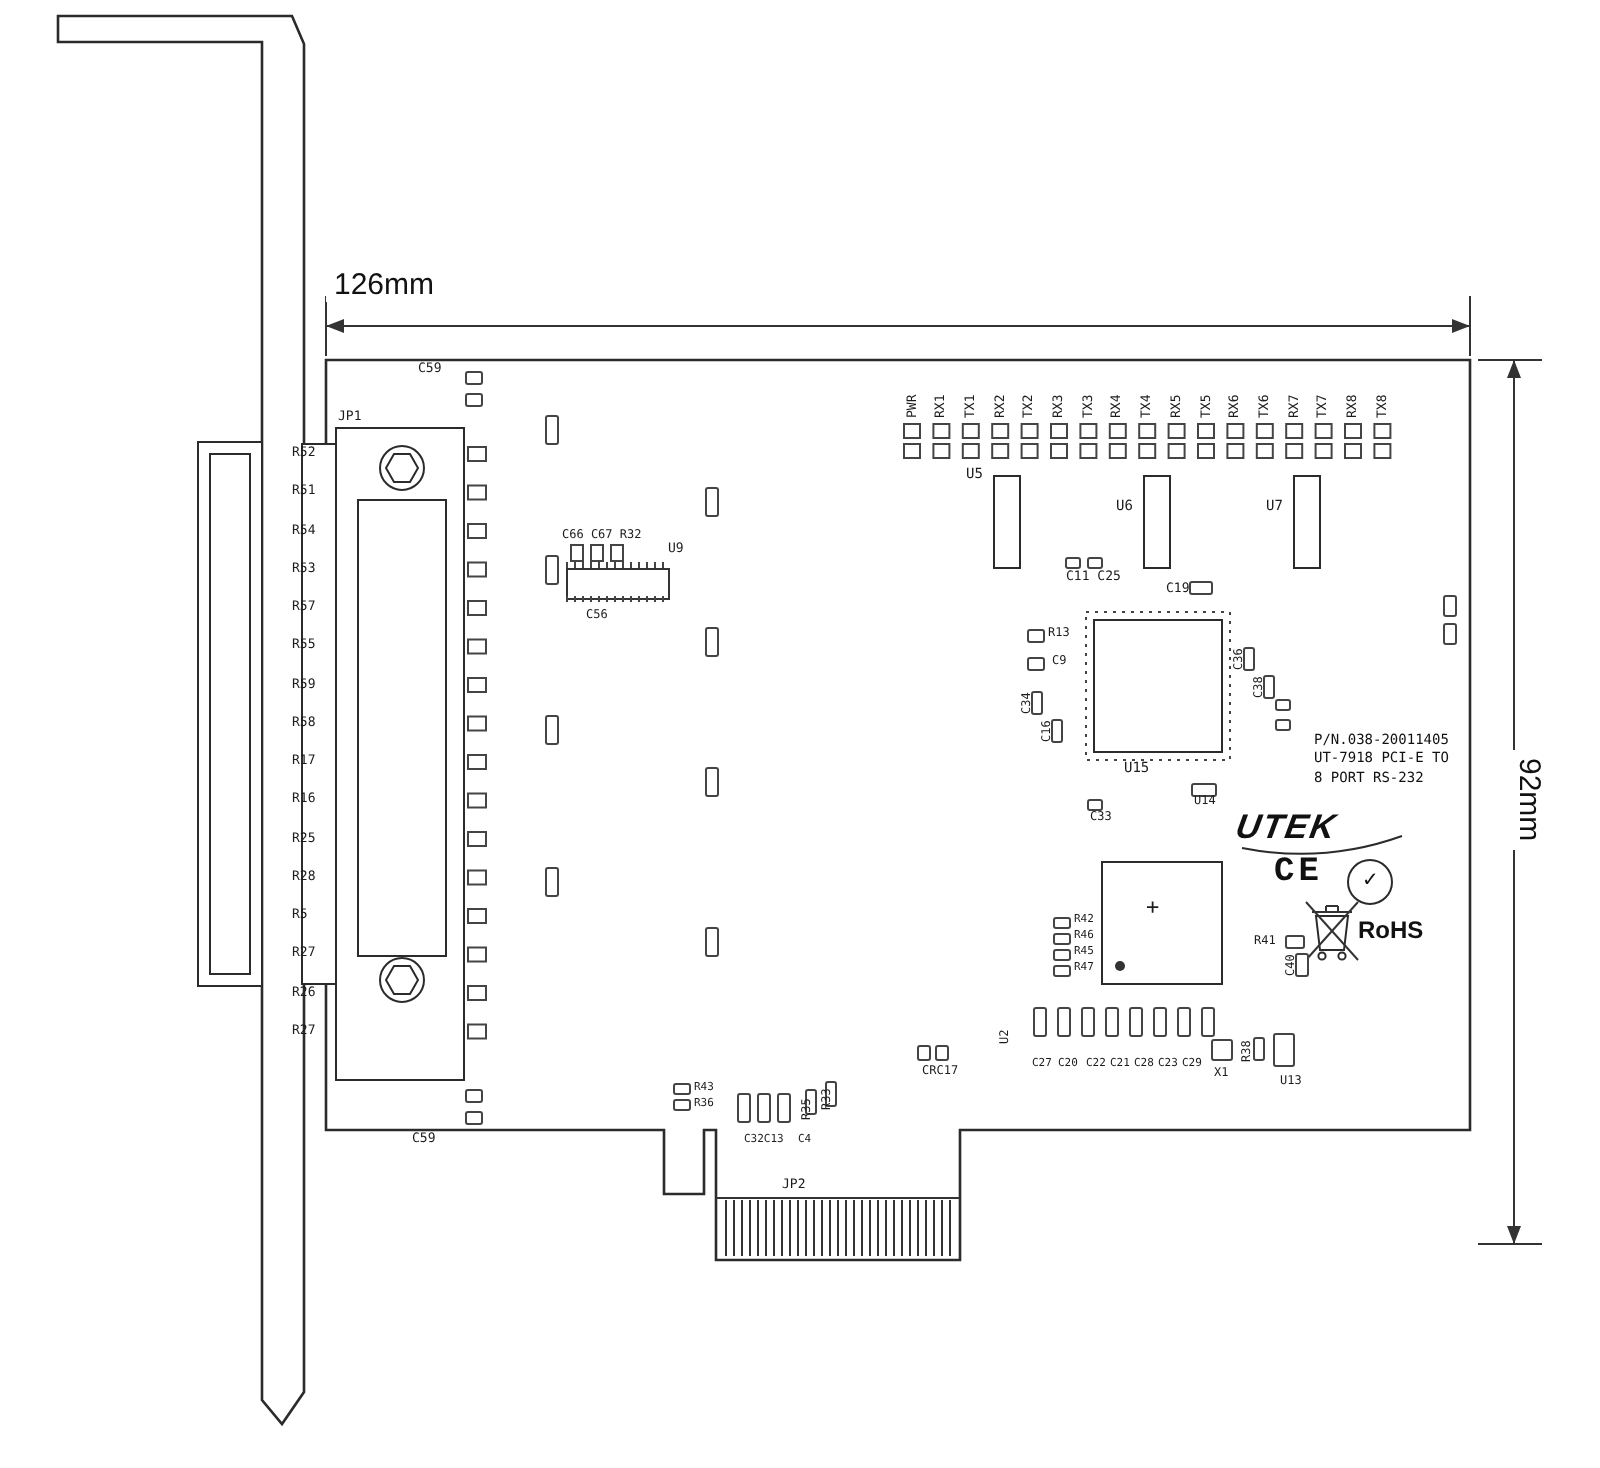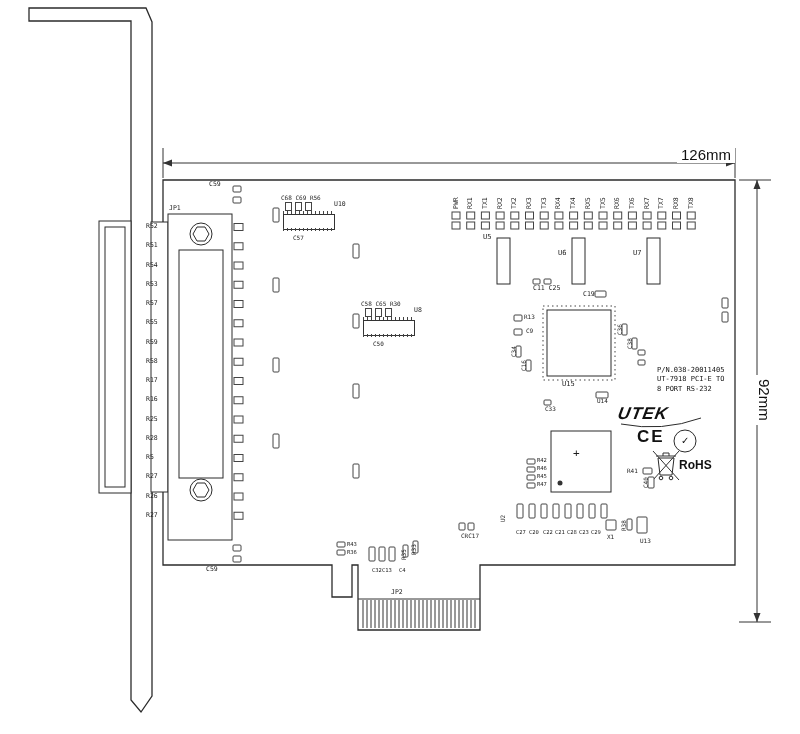--- a/index.html
+++ b/index.html
@@ -18,21 +18,21 @@
   .dim{stroke:#333;stroke-width:1}
   .arrow{fill:#333}
   .dimlbl{position:absolute;font-family:"Liberation Sans",sans-serif;font-size:15px;
           color:#111;line-height:1.1;white-space:nowrap}
   .dimlbl span{background:#fff;padding:0 4px}
   .pn{position:absolute;left:657px;top:366px;font-family:"DejaVu Sans Mono",monospace;
       font-size:7px;line-height:1.35;color:#111}
   .brand{position:absolute;left:618px;top:404px;font-family:"Liberation Sans",sans-serif;
          font-style:italic;font-weight:bold;font-size:17px;letter-spacing:1px;
          transform:skewX(-10deg);color:#111}
-  .ce{position:absolute;left:637px;top:427px;font-family:Liberation Sans, sans-serif;
+  .ce{position:absolute;left:637px;top:427px;font-family:Liberation Mono, monospace;
       font-weight:bold;font-size:17px;letter-spacing:2px;color:#111}
   .certchk{position:absolute;left:681px;top:435px;font-size:10px;color:#111;
            font-family:"DejaVu Sans",sans-serif}
   .rohs{position:absolute;left:679px;top:458px;font-family:"Liberation Sans",sans-serif;
         font-weight:bold;font-size:12px;color:#111}
   .tg{position:absolute;width:60px;height:52px}
   .tg-top{font-size:6px;white-space:nowrap;font-family:"DejaVu Sans Mono",monospace;color:#1c1c1c}
   .tg-u{position:absolute;left:53px;top:6px;font-size:6.5px;color:#1c1c1c}
   .tg-caps{position:absolute;left:4px;top:8px;display:flex;gap:3px}
   .tg-caps i{width:5px;height:7px;border:1px solid #444;display:block;background:#fff}
@@ -307,49 +307,36 @@
       <div class="lbl" style="left: 146px; top: 338.5px; font-size: 6.5px;">R59</div>
       <div class="lbl" style="left: 146px; top: 357.75px; font-size: 6.5px;">R58</div>
       <div class="lbl" style="left: 146px; top: 377px; font-size: 6.5px;">R17</div>
       <div class="lbl" style="left: 146px; top: 396.25px; font-size: 6.5px;">R16</div>
       <div class="lbl" style="left: 146px; top: 415.5px; font-size: 6.5px;">R25</div>
       <div class="lbl" style="left: 146px; top: 434.75px; font-size: 6.5px;">R28</div>
       <div class="lbl" style="left: 146px; top: 454px; font-size: 6.5px;">R5</div>
       <div class="lbl" style="left: 146px; top: 473.25px; font-size: 6.5px;">R27</div>
       <div class="lbl" style="left: 146px; top: 492.5px; font-size: 6.5px;">R26</div>
       <div class="lbl" style="left: 146px; top: 511.75px; font-size: 6.5px;">R27</div>
-      <div class="tg" style="left: 281px; top: 194px;">
-        <div class="tg-top">C68 C69 R56</div>
-        <div class="tg-u">U10</div>
+      <div class="tg" style="left: 281px; top: 264px;">
+        <div class="tg-top">C66 C67 R32</div>
+        <div class="tg-u">U9</div>
         <div class="tg-caps">
           <i></i>
           <i></i>
           <i></i>
         </div>
         <div class="tg-pins"></div>
         <div class="tg-body"></div>
         <div class="tg-pins p2"></div>
-        <div class="tg-bot">C57</div>
-      </div>
-      <div class="tg" style="left: 361px; top: 300px;">
-        <div class="tg-top">C58 C65 R30</div>
-        <div class="tg-u">U8</div>
-        <div class="tg-caps">
-          <i></i>
-          <i></i>
-          <i></i>
-        </div>
-        <div class="tg-pins"></div>
-        <div class="tg-body"></div>
-        <div class="tg-pins p2"></div>
-        <div class="tg-bot">C50</div>
+        <div class="tg-bot">C56</div>
       </div>
     </div>
 
-  <div class="dimlbl" style="left:163px;top:147px;width:572px;text-align:right">
+  <div class="dimlbl" style="left:163px;top:135px;width:572px;text-align:left">
     <span>126mm</span>
   </div>
   <div class="dimlbl" style="left:772px;top:375px;transform:rotate(90deg);transform-origin:0 0">
     <span>92mm</span>
   </div>
 
   <div class="pn">
     <div>P/N.038-20011405</div>
     <div>UT-7918 PCI-E TO</div>
     <div>8 PORT RS-232</div>

